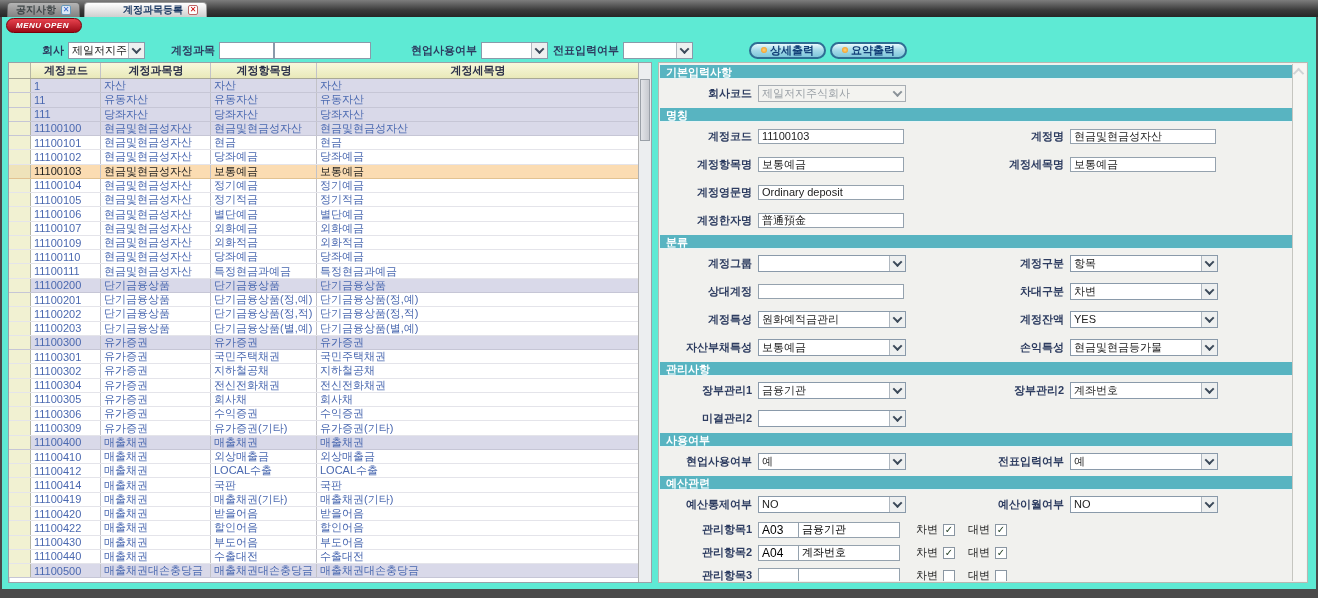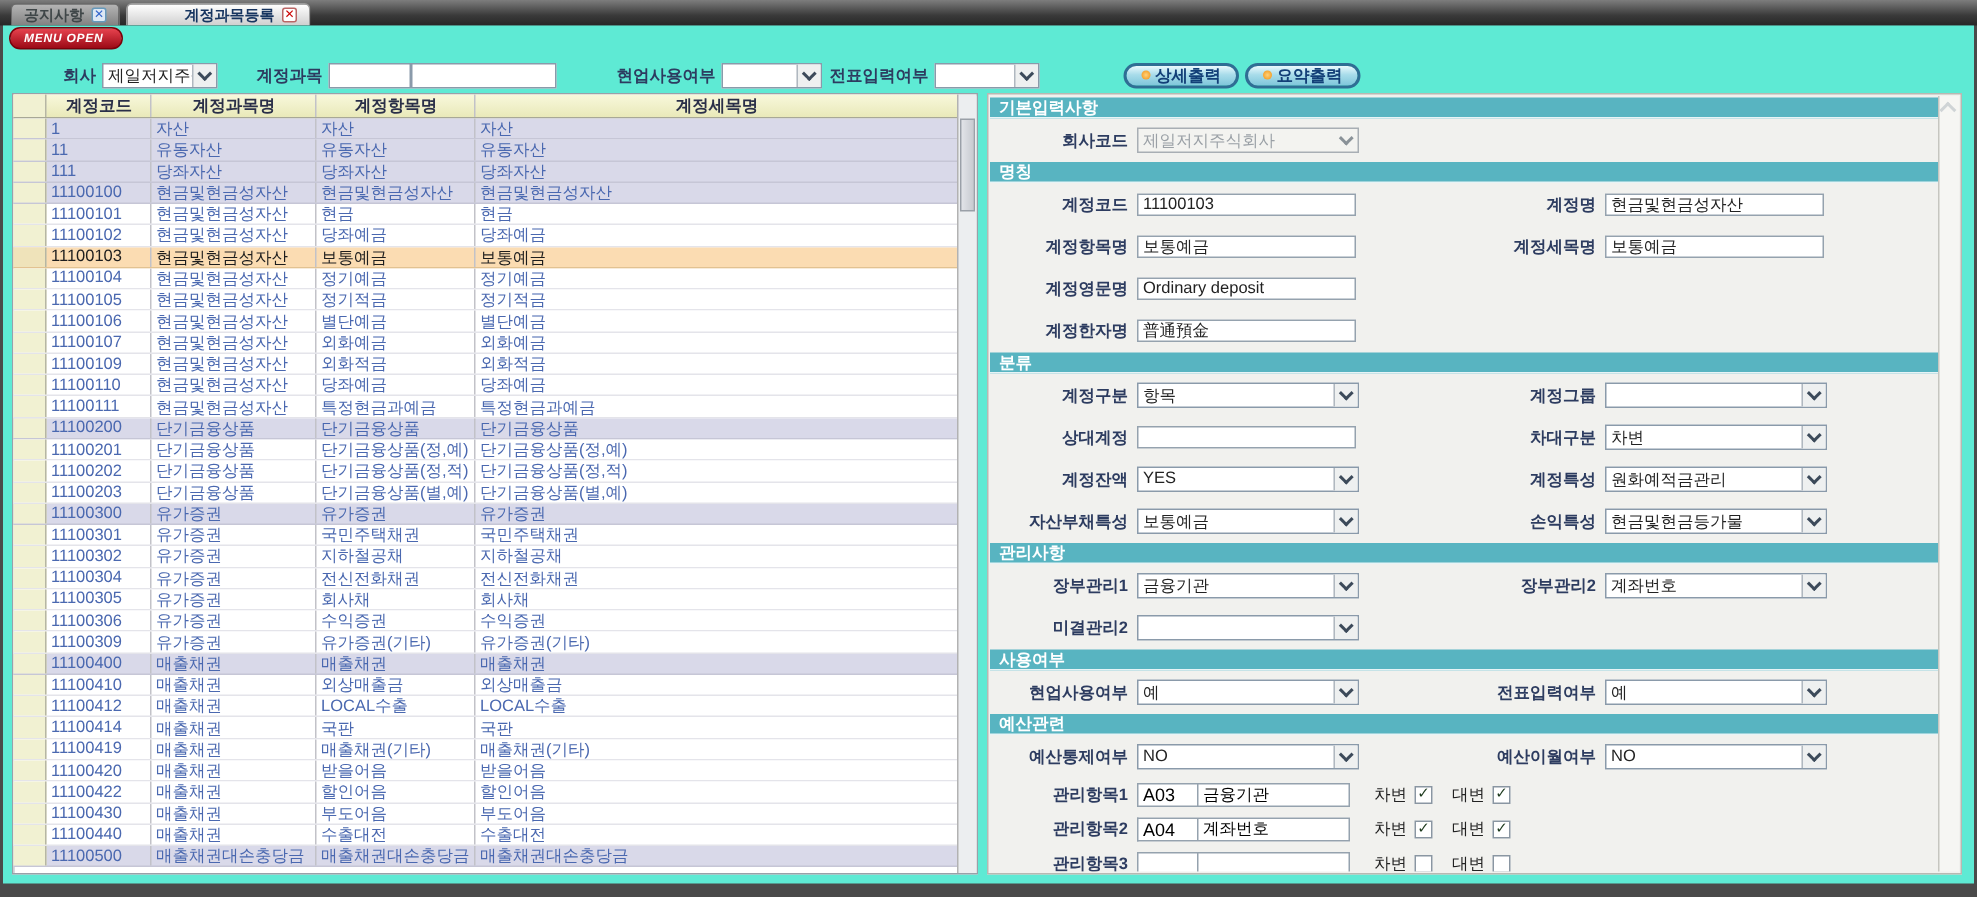--- a/index.html
+++ b/index.html
@@ -450,59 +450,59 @@
                 <div class="fhalf">
                   <span class="flabel">계정한자명</span>
                   <input class="finput" value="普通預金" style="">
                 </div>
               </div>
             </div>
             <div class="section">
               <div class="sec-h">분류</div>
               <div class="frow">
                 <div class="fhalf">
+                  <span class="flabel">계정그룹</span>
+                  <div class="selbox fsel">
+                    <span class="selval"></span>
+                    <span class="selarrow"></span>
+                  </div>
+                </div>
+                <div class="fhalf">
                   <span class="flabel">계정구분</span>
                   <div class="selbox fsel">
                     <span class="selval">항목</span>
-                    <span class="selarrow"></span>
-                  </div>
-                </div>
-                <div class="fhalf">
-                  <span class="flabel">계정그룹</span>
-                  <div class="selbox fsel">
-                    <span class="selval"></span>
                     <span class="selarrow"></span>
                   </div>
                 </div>
               </div>
               <div class="frow">
                 <div class="fhalf">
                   <span class="flabel">상대계정</span>
                   <input class="finput" style="">
                 </div>
                 <div class="fhalf">
                   <span class="flabel">차대구분</span>
                   <div class="selbox fsel">
                     <span class="selval">차변</span>
                     <span class="selarrow"></span>
                   </div>
                 </div>
               </div>
               <div class="frow">
                 <div class="fhalf">
+                  <span class="flabel">계정특성</span>
+                  <div class="selbox fsel">
+                    <span class="selval">원화예적금관리</span>
+                    <span class="selarrow"></span>
+                  </div>
+                </div>
+                <div class="fhalf">
                   <span class="flabel">계정잔액</span>
                   <div class="selbox fsel">
                     <span class="selval">YES</span>
-                    <span class="selarrow"></span>
-                  </div>
-                </div>
-                <div class="fhalf">
-                  <span class="flabel">계정특성</span>
-                  <div class="selbox fsel">
-                    <span class="selval">원화예적금관리</span>
                     <span class="selarrow"></span>
                   </div>
                 </div>
               </div>
               <div class="frow">
                 <div class="fhalf">
                   <span class="flabel">자산부채특성</span>
                   <div class="selbox fsel">
                     <span class="selval">보통예금</span>
                     <span class="selarrow"></span>

